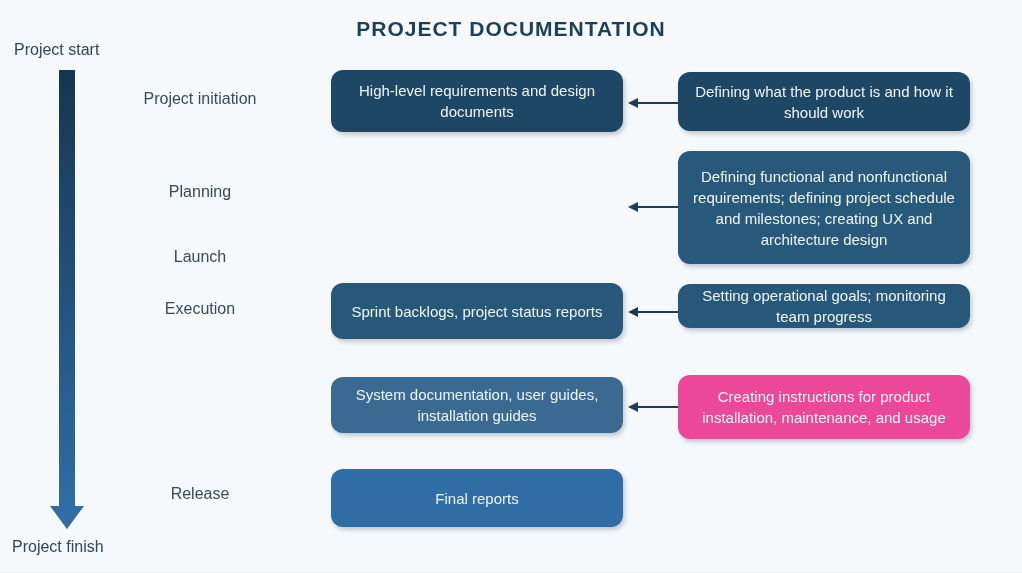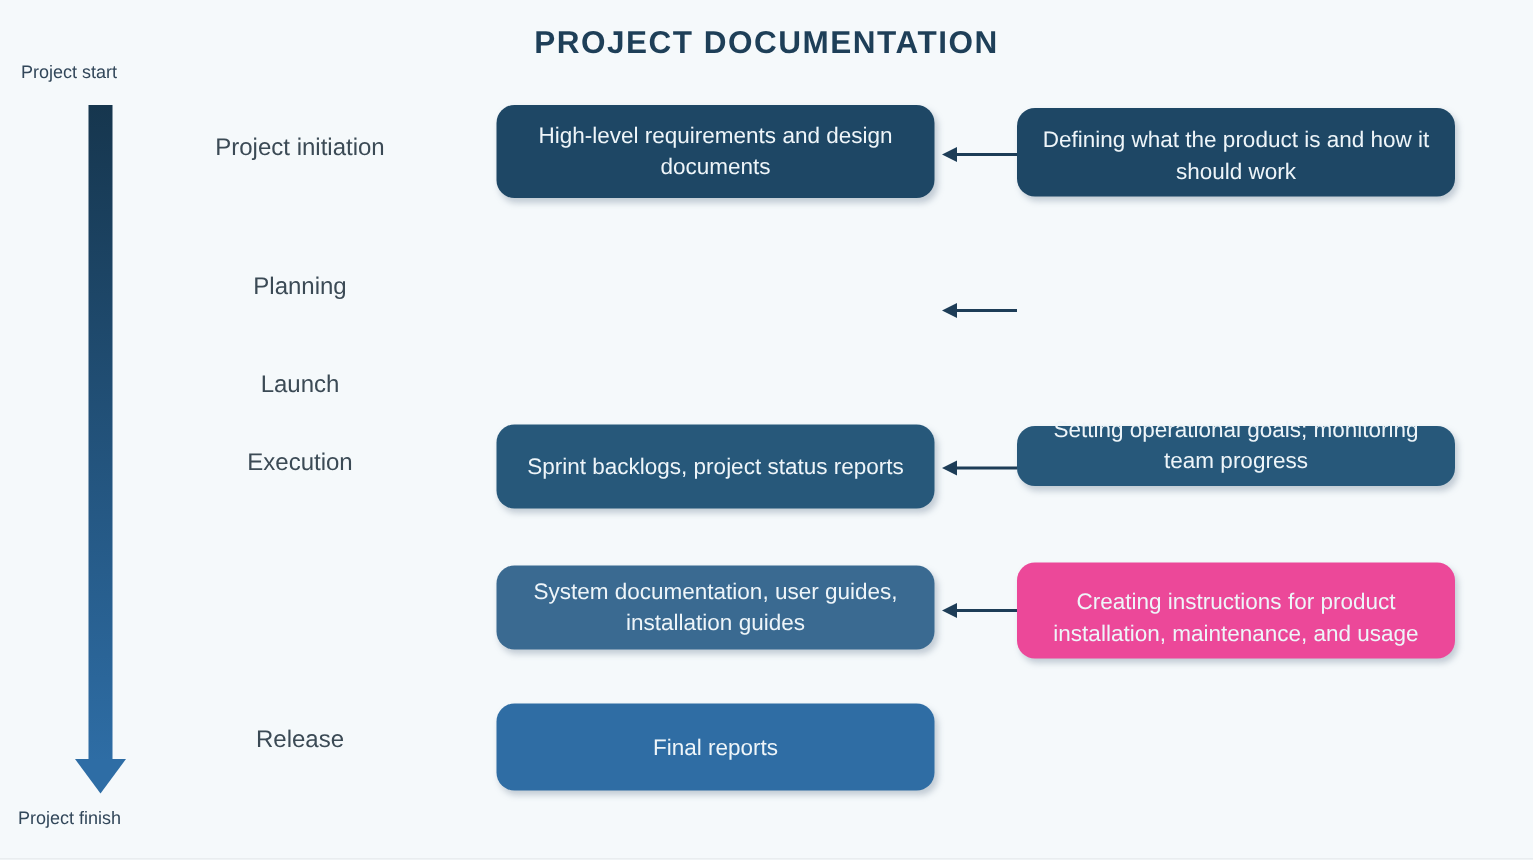--- a/index.html
+++ b/index.html
@@ -24,21 +24,21 @@
 
   .title{
     position:absolute;top:17px;left:0;right:0;
     text-align:center;
     font-size:21px;font-weight:700;letter-spacing:1px;
     color:var(--title);
   }
 
   .tl-label{
     position:absolute;
-    font-size:12px;color:var(--timeline-label);
+    font-size:16px;color:var(--timeline-label);
     white-space:nowrap;
   }
   .tl-start{left:14px;top:41px;}
   .tl-finish{left:12px;top:538px;}
 
   .tl-arrow{position:absolute;left:48px;top:70px;}
 
   .phase{
     position:absolute;left:110px;width:180px;
     text-align:center;
@@ -51,25 +51,25 @@
   .ph4{top:300px;}
   .ph5{top:485px;}
 
   .box{
     position:absolute;
     border-radius:12px;
     display:flex;align-items:center;justify-content:center;
     text-align:center;
     color:var(--box-text);
     font-size:15px;line-height:1.4;
-    padding:6px 14px;
+    padding:22px 14px;
     box-shadow:2px 3px 4px rgba(110,130,150,0.38);
   }
   .lcol{left:331px;width:292px;}
-  .rcol{left:678px;width:292px;align-items:flex-end;}
+  .rcol{left:678px;width:292px;}
   .lb1{top:70px;height:62px;}
   .lb2{top:155px;height:102px;}
   .lb3{top:283px;height:56px;}
   .lb4{top:377px;height:56px;}
   .lb5{top:469px;height:58px;}
   .rb1{top:72px;height:59px;}
   .rb2{top:151px;height:113px;}
   .rb3{top:284px;height:40px;}
   .rb4{top:375px;height:64px;}
 
@@ -139,20 +139,23 @@
   <div class="box lcol lb4" style="background: rgb(58, 106, 145);">
     <span>System documentation, user guides, installation guides</span>
   </div>
   <div class="box lcol lb5" style="background: rgb(47, 109, 164);">
     <span>Final reports</span>
   </div>
 
   <div class="box rcol rb1" style="background: rgb(30, 71, 101);">
     <span>Defining what the product is and how it should work</span>
   </div>
+  <div class="box rcol rb2" style="background: rgb(40, 89, 123);">
+    <span>Defining functional and nonfunctional requirements; defining project schedule and milestones; creating UX and architecture design</span>
+  </div>
   <div class="box rcol rb3" style="background: rgb(39, 88, 122);">
     <span>Setting operational goals; monitoring team progress</span>
   </div>
   <div class="box rcol rb4" style="background: #ec4899;">
     <span>Creating instructions for product installation, maintenance, and usage</span>
   </div>
 
   <div class="connector cn1">
     <div class="head"></div>
     <div class="line"></div>

